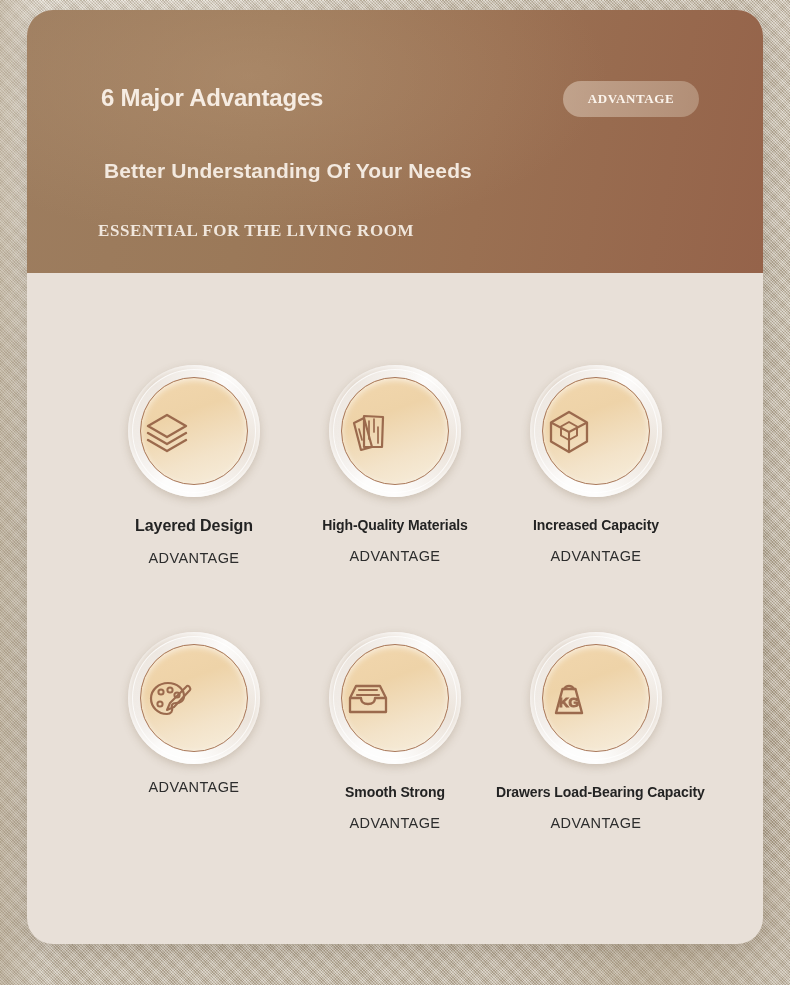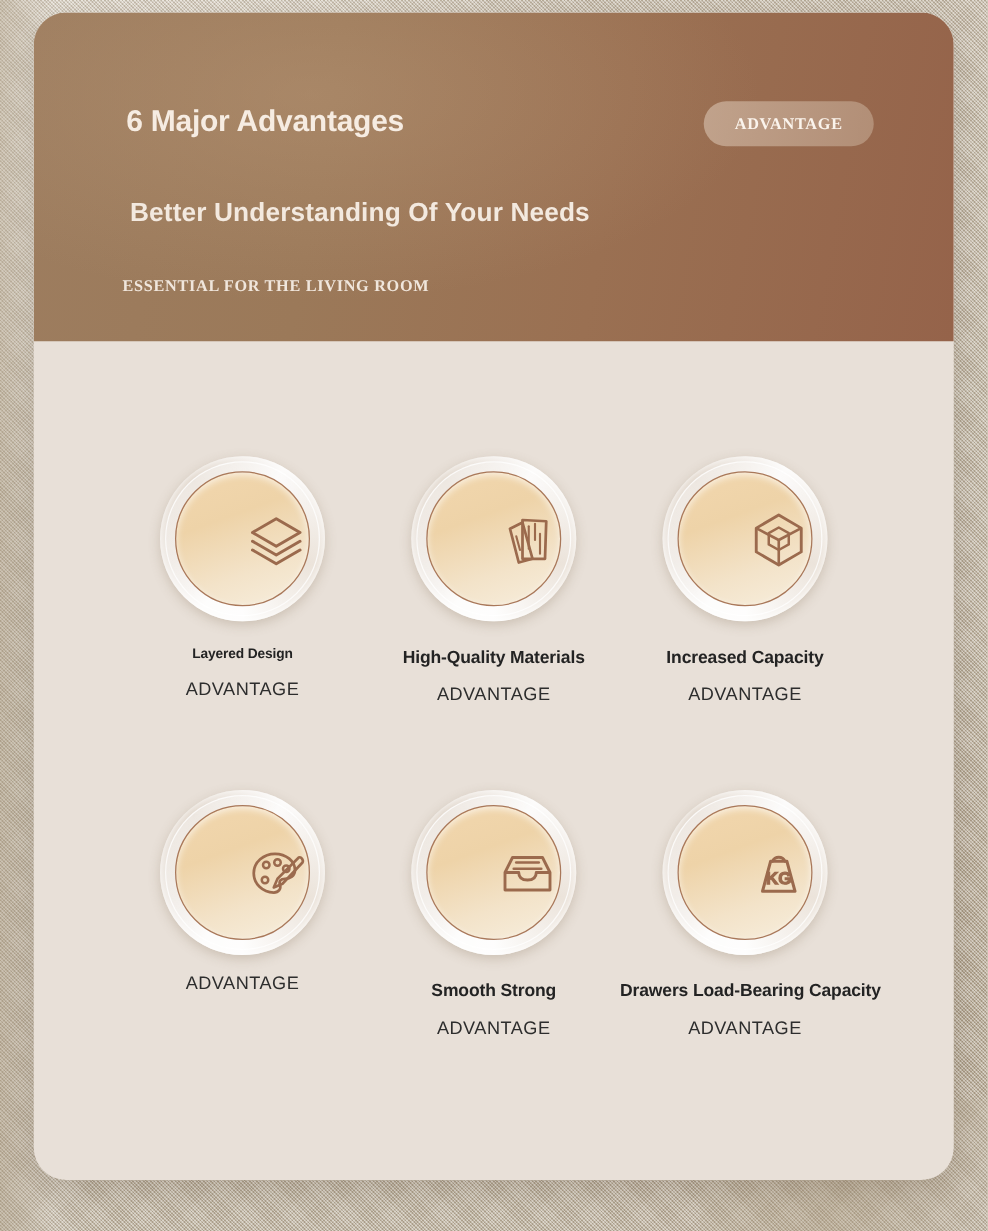--- a/index.html
+++ b/index.html
@@ -78,21 +78,21 @@
     font-weight: bold;
     color: #f3e9df;
     letter-spacing: 0.1px;
     white-space: nowrap;
   }
   .hdr-caption {
     position: absolute;
     left: 71px;
     top: 211px;
     font-family: "Liberation Serif", serif;
-    font-size: 13px;
+    font-size: 17px;
     font-weight: bold;
     color: #f0e6dc;
     letter-spacing: 0.55px;
     white-space: nowrap;
   }
   #hdr-badge {
     position: absolute;
     left: 536px;
     top: 71px;
     width: 136px;
@@ -160,35 +160,35 @@
     background: radial-gradient(circle at 32% 26%, rgba(255,255,255,0.55), rgba(255,255,255,0) 62%);
   }
   .disc {
     position: absolute;
     left: 12px; top: 12px; right: 12px; bottom: 12px;
     border-radius: 50%;
     background: linear-gradient(160deg, #f2d7ae 0%, #eed3a8 35%, #f3e3c9 70%, #f7eedd 100%);
     border: 1.6px solid #a9785a;
     display: flex;
     align-items: center;
-    justify-content: flex-end;
+    justify-content: flex-start;
     box-shadow: inset 0 2px 6px rgba(255,255,255,0.65);
   }
   .disc svg { display: block; }
   .disc svg * { stroke: #9b6a4d; }
 
   .feature-title {
     margin-top: 20px;
     font-size: 14px;
     font-weight: bold;
     color: #232323;
     letter-spacing: -0.1px;
     white-space: nowrap;
   }
-  .feature-title.lg { font-size: 11px; }
+  .feature-title.lg { font-size: 16px; }
   .feature-sub {
     margin-top: 15px;
     font-size: 14.5px;
     font-weight: normal;
     color: #2d2d2d;
     letter-spacing: 0.4px;
   }
 </style>
 </head>
 <body>

